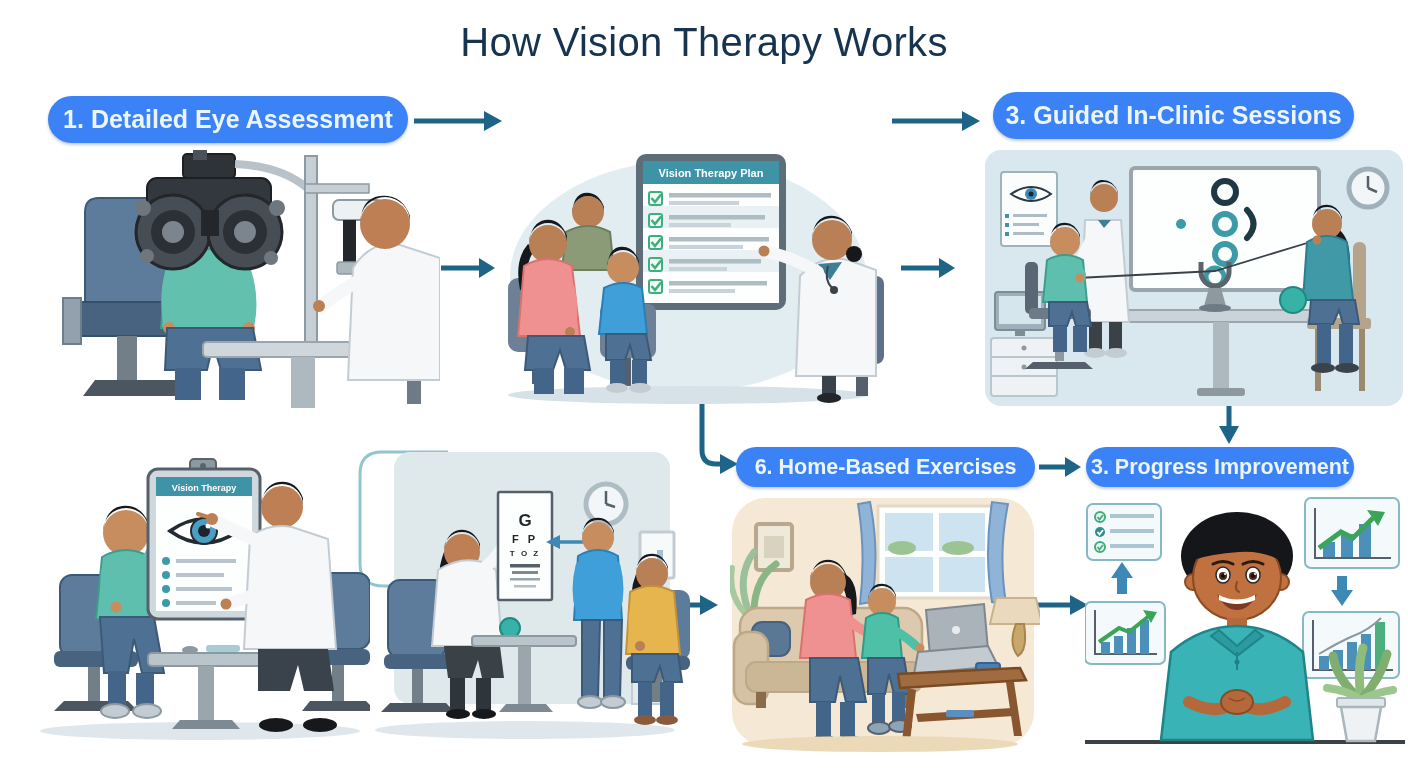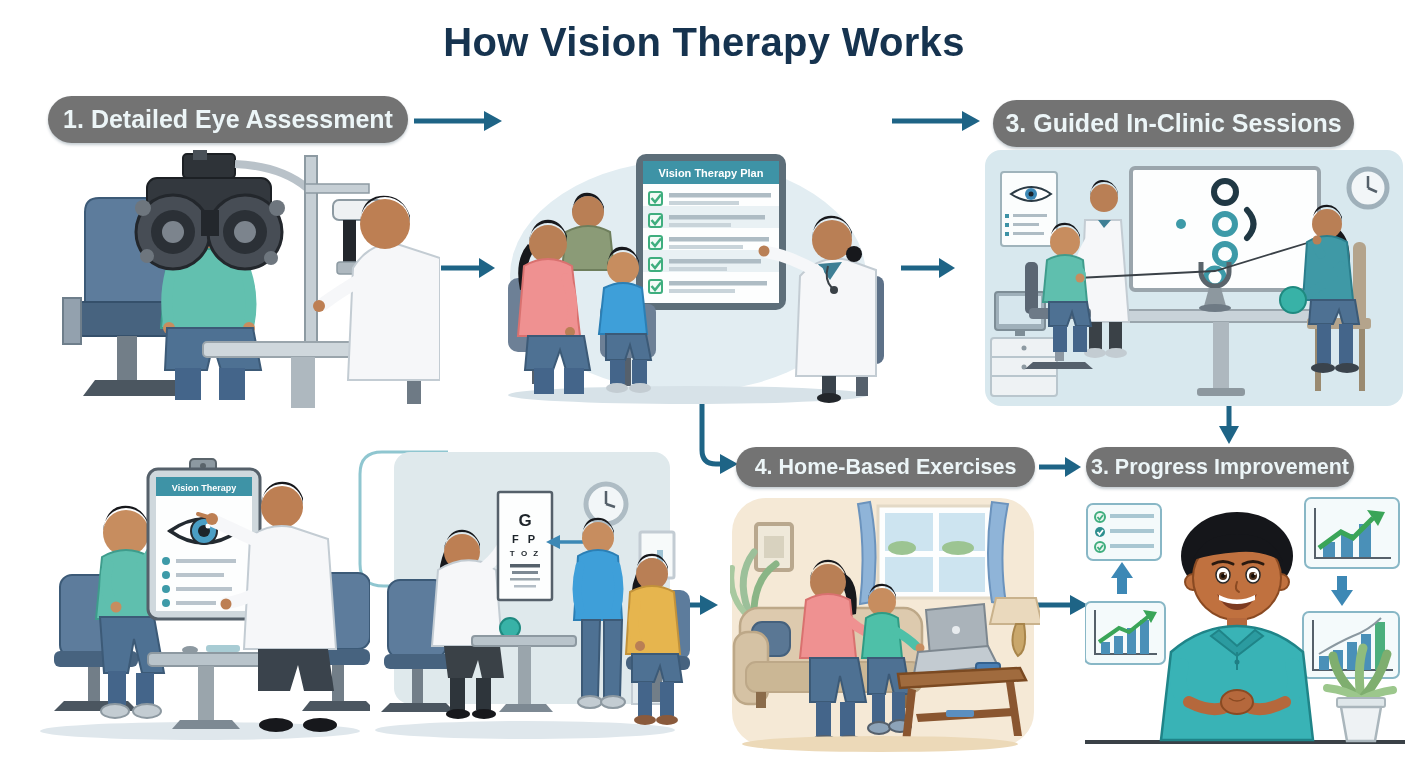--- a/index.html
+++ b/index.html
@@ -1,35 +1,35 @@
 <!DOCTYPE html>
 <html><head>
 <meta charset="utf-8">
 <style>
   *{margin:0;padding:0;box-sizing:border-box}
   html,body{width:1408px;height:768px;background:#ffffff;font-family:"Liberation Sans",sans-serif;overflow:hidden}
   .canvas{position:relative;width:1408px;height:768px;background:#ffffff}
   .abs{position:absolute}
-  h1.title{position:absolute;left:0;top:20px;width:100%;text-align:center;font-size:40px;font-weight:bold;color:#16334f;letter-spacing:.3px}
-  .pill{position:absolute;background:#737373;color:#ecf5f7;font-weight:bold;display:flex;align-items:center;justify-content:center;white-space:nowrap;box-shadow:0 2px 3px rgba(20,50,70,.25)}
+  h1.title{position:absolute;left:0;top:20px;width:100%;text-align:center;font-size:40px;font-weight:normal;color:#16334f;letter-spacing:.3px}
+  .pill{position:absolute;background:#3b82f6;color:#ecf5f7;font-weight:bold;display:flex;align-items:center;justify-content:center;white-space:nowrap;box-shadow:0 2px 3px rgba(20,50,70,.25)}
   .pill.big{height:47px;border-radius:24px;font-size:25px}
   .pill.small{height:40px;border-radius:20px;font-size:21.5px}
   svg text{font-family:"Liberation Sans",sans-serif}
   .arrow{stroke:#1e6486;stroke-width:5;fill:none}
   .ahead{fill:#1e6486;stroke:none}
 </style>
 </head>
 <body>
 
 <div class="canvas">
 
   <h1 class="title">How Vision Therapy Works</h1>
 
   <div class="pill big" style="left:48px;top:96px;width:360px">1. Detailed Eye Assessment</div>
-  <div class="pill big" style="left:993px;top:100px;width:361px">3. Guided In-Clinic Sessions</div>
+  <div class="pill big" style="left:993px;top:92px;width:361px">3. Guided In-Clinic Sessions</div>
 
   <svg class="abs" style="left:414px;top:108px" width="92" height="26">
       <line class="arrow" x1="0" y1="13" x2="70" y2="13"></line>
       <polygon class="ahead" points="70,3 88,13 70,23"></polygon>
     </svg>
   <svg class="abs" style="left:892px;top:108px" width="92" height="26">
       <line class="arrow" x1="0" y1="13" x2="70" y2="13"></line>
       <polygon class="ahead" points="70,3 88,13 70,23"></polygon>
     </svg>
 
@@ -45,21 +45,21 @@
   <svg class="abs" style="left:690px;top:402px" width="52" height="76">
       <path class="arrow" d="M12,0 V48 Q12,62 26,62 H30"></path>
       <polygon class="ahead" points="30,52 48,62 30,72"></polygon>
     </svg>
 
   <svg class="abs" style="left:1212px;top:398px" width="34" height="50">
       <line class="arrow" x1="17" y1="0" x2="17" y2="30"></line>
       <polygon class="ahead" points="7,28 27,28 17,46"></polygon>
     </svg>
 
-  <div class="pill small" style="left:736px;top:447px;width:299px">4. Home-Based Exercises</div>
+  <div class="pill small" style="left:736px;top:447px;width:299px">6. Home-Based Exercises</div>
   <div class="pill small" style="left:1086px;top:447px;width:268px">3. Progress Improvement</div>
   <svg class="abs" style="left:1039px;top:455px" width="46" height="24">
       <line class="arrow" x1="0" y1="12" x2="26" y2="12"></line>
       <polygon class="ahead" points="26,2 42,12 26,22"></polygon>
     </svg>
 
   <svg class="abs" style="left:668px;top:592px" width="54" height="26">
       <line class="arrow" x1="0" y1="13" x2="32" y2="13"></line>
       <polygon class="ahead" points="32,3 50,13 32,23"></polygon>
     </svg>

